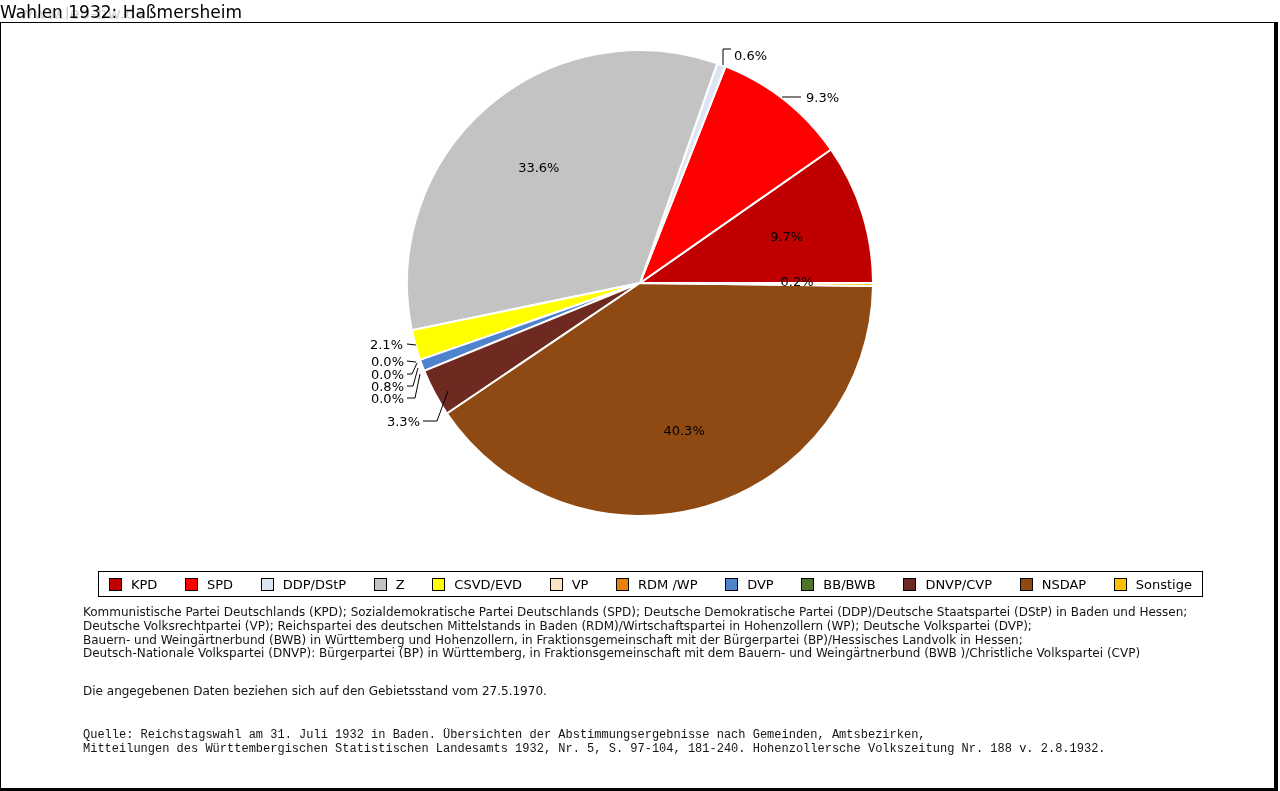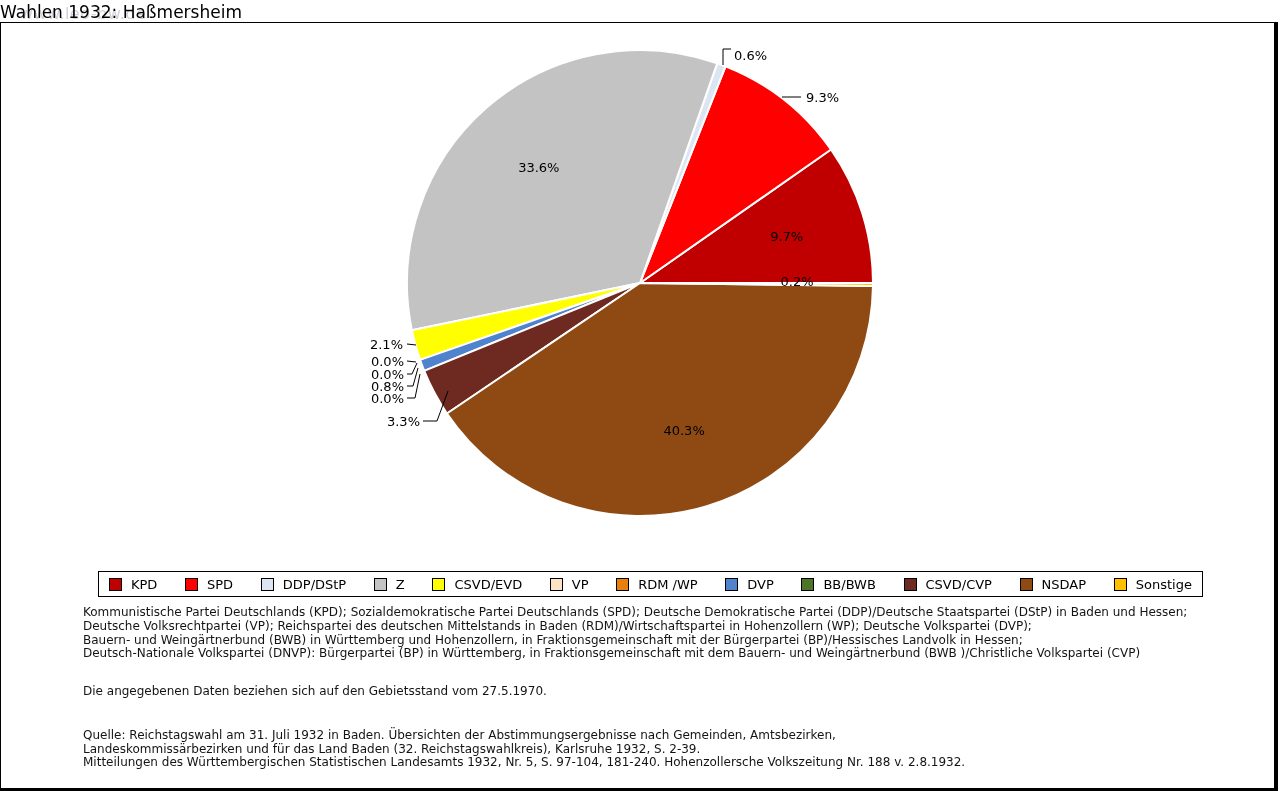--- a/index.html
+++ b/index.html
@@ -13,21 +13,21 @@
   #pie-svg{position:absolute;left:0;top:0;}
   #pie-svg text{font-family:"DejaVu Sans",sans-serif;font-size:13px;fill:#000;}
   #legend{position:absolute;left:78px;top:571px;width:1105px;height:26px;box-sizing:border-box;
           border:1px solid #000;background:#fff;display:flex;align-items:center;
           justify-content:space-between;padding:0 10px;margin-left:20px;}
   .legend-item{display:flex;align-items:center;font-size:13px;white-space:nowrap;}
   .swatch{width:13px;height:13px;box-sizing:border-box;border:1px solid #000;margin-right:9px;display:inline-block;}
   .notes{position:absolute;left:83px;font-size:12px;line-height:13.8px;color:#141414;white-space:nowrap;}
   #notes-parties{top:606px;}
   #note-gebiet{top:685px;}
-  #notes-quelle{top:729px;line-height:13.6px;}
+  #notes-quelle{top:729px;line-height:13.6px;font-family:Liberation Mono, monospace;}
 </style>
 </head>
 <body>
 
 <div id="stage">
   <div id="frame"></div>
   <div id="watermark">www.leo-bw.de</div>
   <div id="title">Wahlen 1932: Haßmersheim</div>
 
   <svg id="pie-svg" width="1280" height="791" viewBox="0 0 1280 791">
@@ -100,37 +100,36 @@
       <span class="legend-item">
         <span class="swatch" style="background: rgb(80, 131, 206);"></span>
         <span>DVP</span>
       </span>
       <span class="legend-item">
         <span class="swatch" style="background: rgb(78, 117, 39);"></span>
         <span>BB/BWB</span>
       </span>
       <span class="legend-item">
         <span class="swatch" style="background: rgb(110, 42, 32);"></span>
-        <span>CSVD/CVP</span>
+        <span>DNVP/CVP</span>
       </span>
       <span class="legend-item">
         <span class="swatch" style="background: rgb(142, 74, 18);"></span>
         <span>NSDAP</span>
       </span>
       <span class="legend-item">
         <span class="swatch" style="background: rgb(255, 192, 0);"></span>
         <span>Sonstige</span>
       </span>
     </div>
 
   <div id="notes-parties" class="notes">
     <div>Kommunistische Partei Deutschlands (KPD); Sozialdemokratische Partei Deutschlands (SPD); Deutsche Demokratische Partei (DDP)/Deutsche Staatspartei (DStP) in Baden und Hessen;</div>
     <div>Deutsche Volksrechtpartei (VP); Reichspartei des deutschen Mittelstands in Baden (RDM)/Wirtschaftspartei in Hohenzollern (WP); Deutsche Volkspartei (DVP);</div>
     <div>Bauern- und Weingärtnerbund (BWB) in Württemberg und Hohenzollern, in Fraktionsgemeinschaft mit der Bürgerpartei (BP)/Hessisches Landvolk in Hessen;</div>
     <div>Deutsch-Nationale Volkspartei (DNVP): Bürgerpartei (BP) in Württemberg, in Fraktionsgemeinschaft mit dem Bauern- und Weingärtnerbund (BWB )/Christliche Volkspartei (CVP)</div>
   </div>
   <div id="note-gebiet" class="notes">Die angegebenen Daten beziehen sich auf den Gebietsstand vom 27.5.1970.</div>
   <div id="notes-quelle" class="notes">
     <div>Quelle: Reichstagswahl am 31. Juli 1932 in Baden. Übersichten der Abstimmungsergebnisse nach Gemeinden, Amtsbezirken,</div>
-    <div>Landeskommissärbezirken und für das Land Baden (32. Reichstagswahlkreis), Karlsruhe 1932, S. 2-39.</div>
     <div>Mitteilungen des Württembergischen Statistischen Landesamts 1932, Nr. 5, S. 97-104, 181-240. Hohenzollersche Volkszeitung Nr. 188 v. 2.8.1932.</div>
   </div>
 </div>
 
 </body></html>

